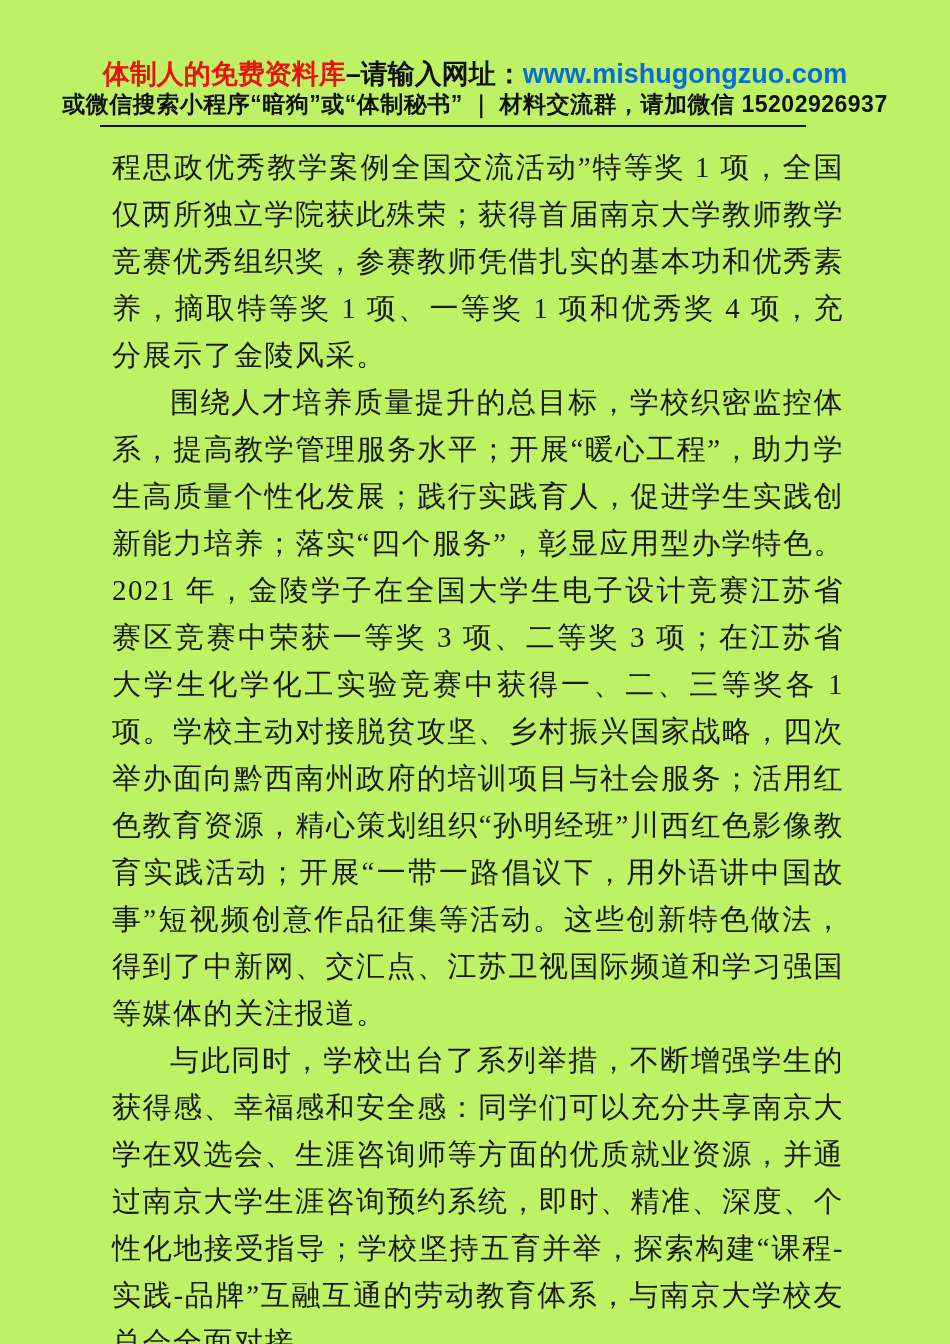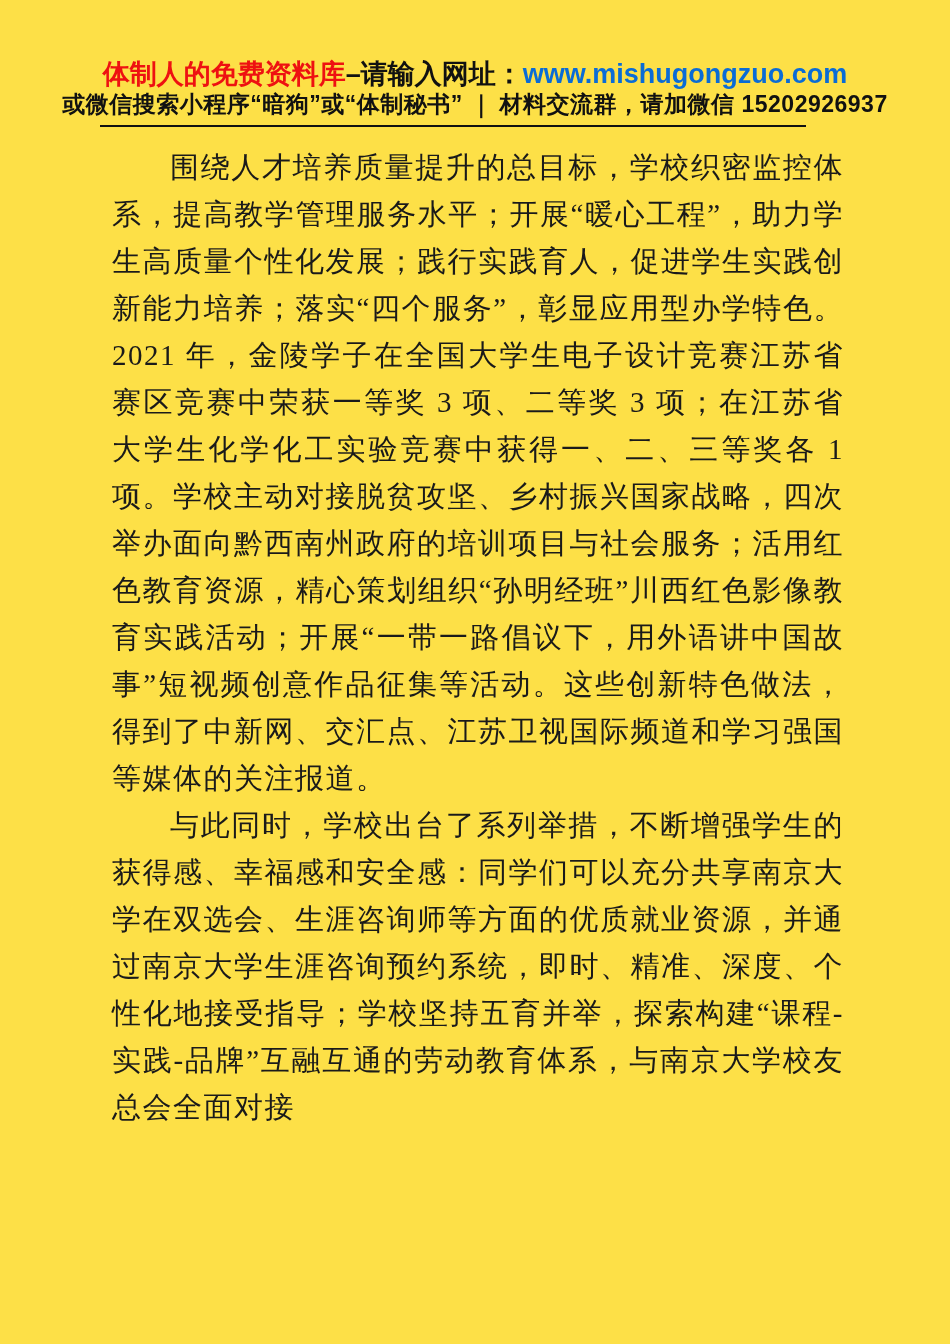--- a/index.html
+++ b/index.html
@@ -4,21 +4,21 @@
 <style>
   html, body {
     margin: 0;
     padding: 0;
     background: #ffffff;
   }
   .page {
     position: relative;
     width: 950px;
     height: 1344px;
-    background: #fde047;
+    background: #bef264;
     overflow: hidden;
     font-family: "Liberation Serif", serif;
   }
   
   .doc-header {
     padding-top: 58px;
     text-align: center;
     font-family: "Liberation Sans", sans-serif;
   }
   .header-line1 {
@@ -72,17 +72,18 @@
 
   <div class="doc-header">
     <div class="header-line1">
       <span class="brand">体制人的免费资料库</span><span class="prompt">–请输入网址：</span><a class="url" href="#">www.mishugongzuo.com</a>
     </div>
     <div class="header-line2">或微信搜索小程序“暗狗”或“体制秘书” ｜ 材料交流群，请加微信 15202926937</div>
     <div class="header-rule"></div>
   </div>
 
   <div class="doc-body">
+    <p>程思政优秀教学案例全国交流活动”特等奖 1 项，全国仅两所独立学院获此殊荣；获得首届南京大学教师教学竞赛优秀组织奖，参赛教师凭借扎实的基本功和优秀素养，摘取特等奖 1 项、一等奖 1 项和优秀奖 4 项，充分展示了金陵风采。</p>
     <p class="indent">围绕人才培养质量提升的总目标，学校织密监控体系，提高教学管理服务水平；开展“暖心工程”，助力学生高质量个性化发展；践行实践育人，促进学生实践创新能力培养；落实“四个服务”，彰显应用型办学特色。2021 年，金陵学子在全国大学生电子设计竞赛江苏省赛区竞赛中荣获一等奖 3 项、二等奖 3 项；在江苏省大学生化学化工实验竞赛中获得一、二、三等奖各 1 项。学校主动对接脱贫攻坚、乡村振兴国家战略，四次举办面向黔西南州政府的培训项目与社会服务；活用红色教育资源，精心策划组织“孙明经班”川西红色影像教育实践活动；开展“一带一路倡议下，用外语讲中国故事”短视频创意作品征集等活动。这些创新特色做法，得到了中新网、交汇点、江苏卫视国际频道和学习强国等媒体的关注报道。</p>
     <p class="indent">与此同时，学校出台了系列举措，不断增强学生的获得感、幸福感和安全感：同学们可以充分共享南京大学在双选会、生涯咨询师等方面的优质就业资源，并通过南京大学生涯咨询预约系统，即时、精准、深度、个性化地接受指导；学校坚持五育并举，探索构建“课程-实践-品牌”互融互通的劳动教育体系，与南京大学校友总会全面对接</p>
   </div>
 
 </div>
 
 </body></html>

